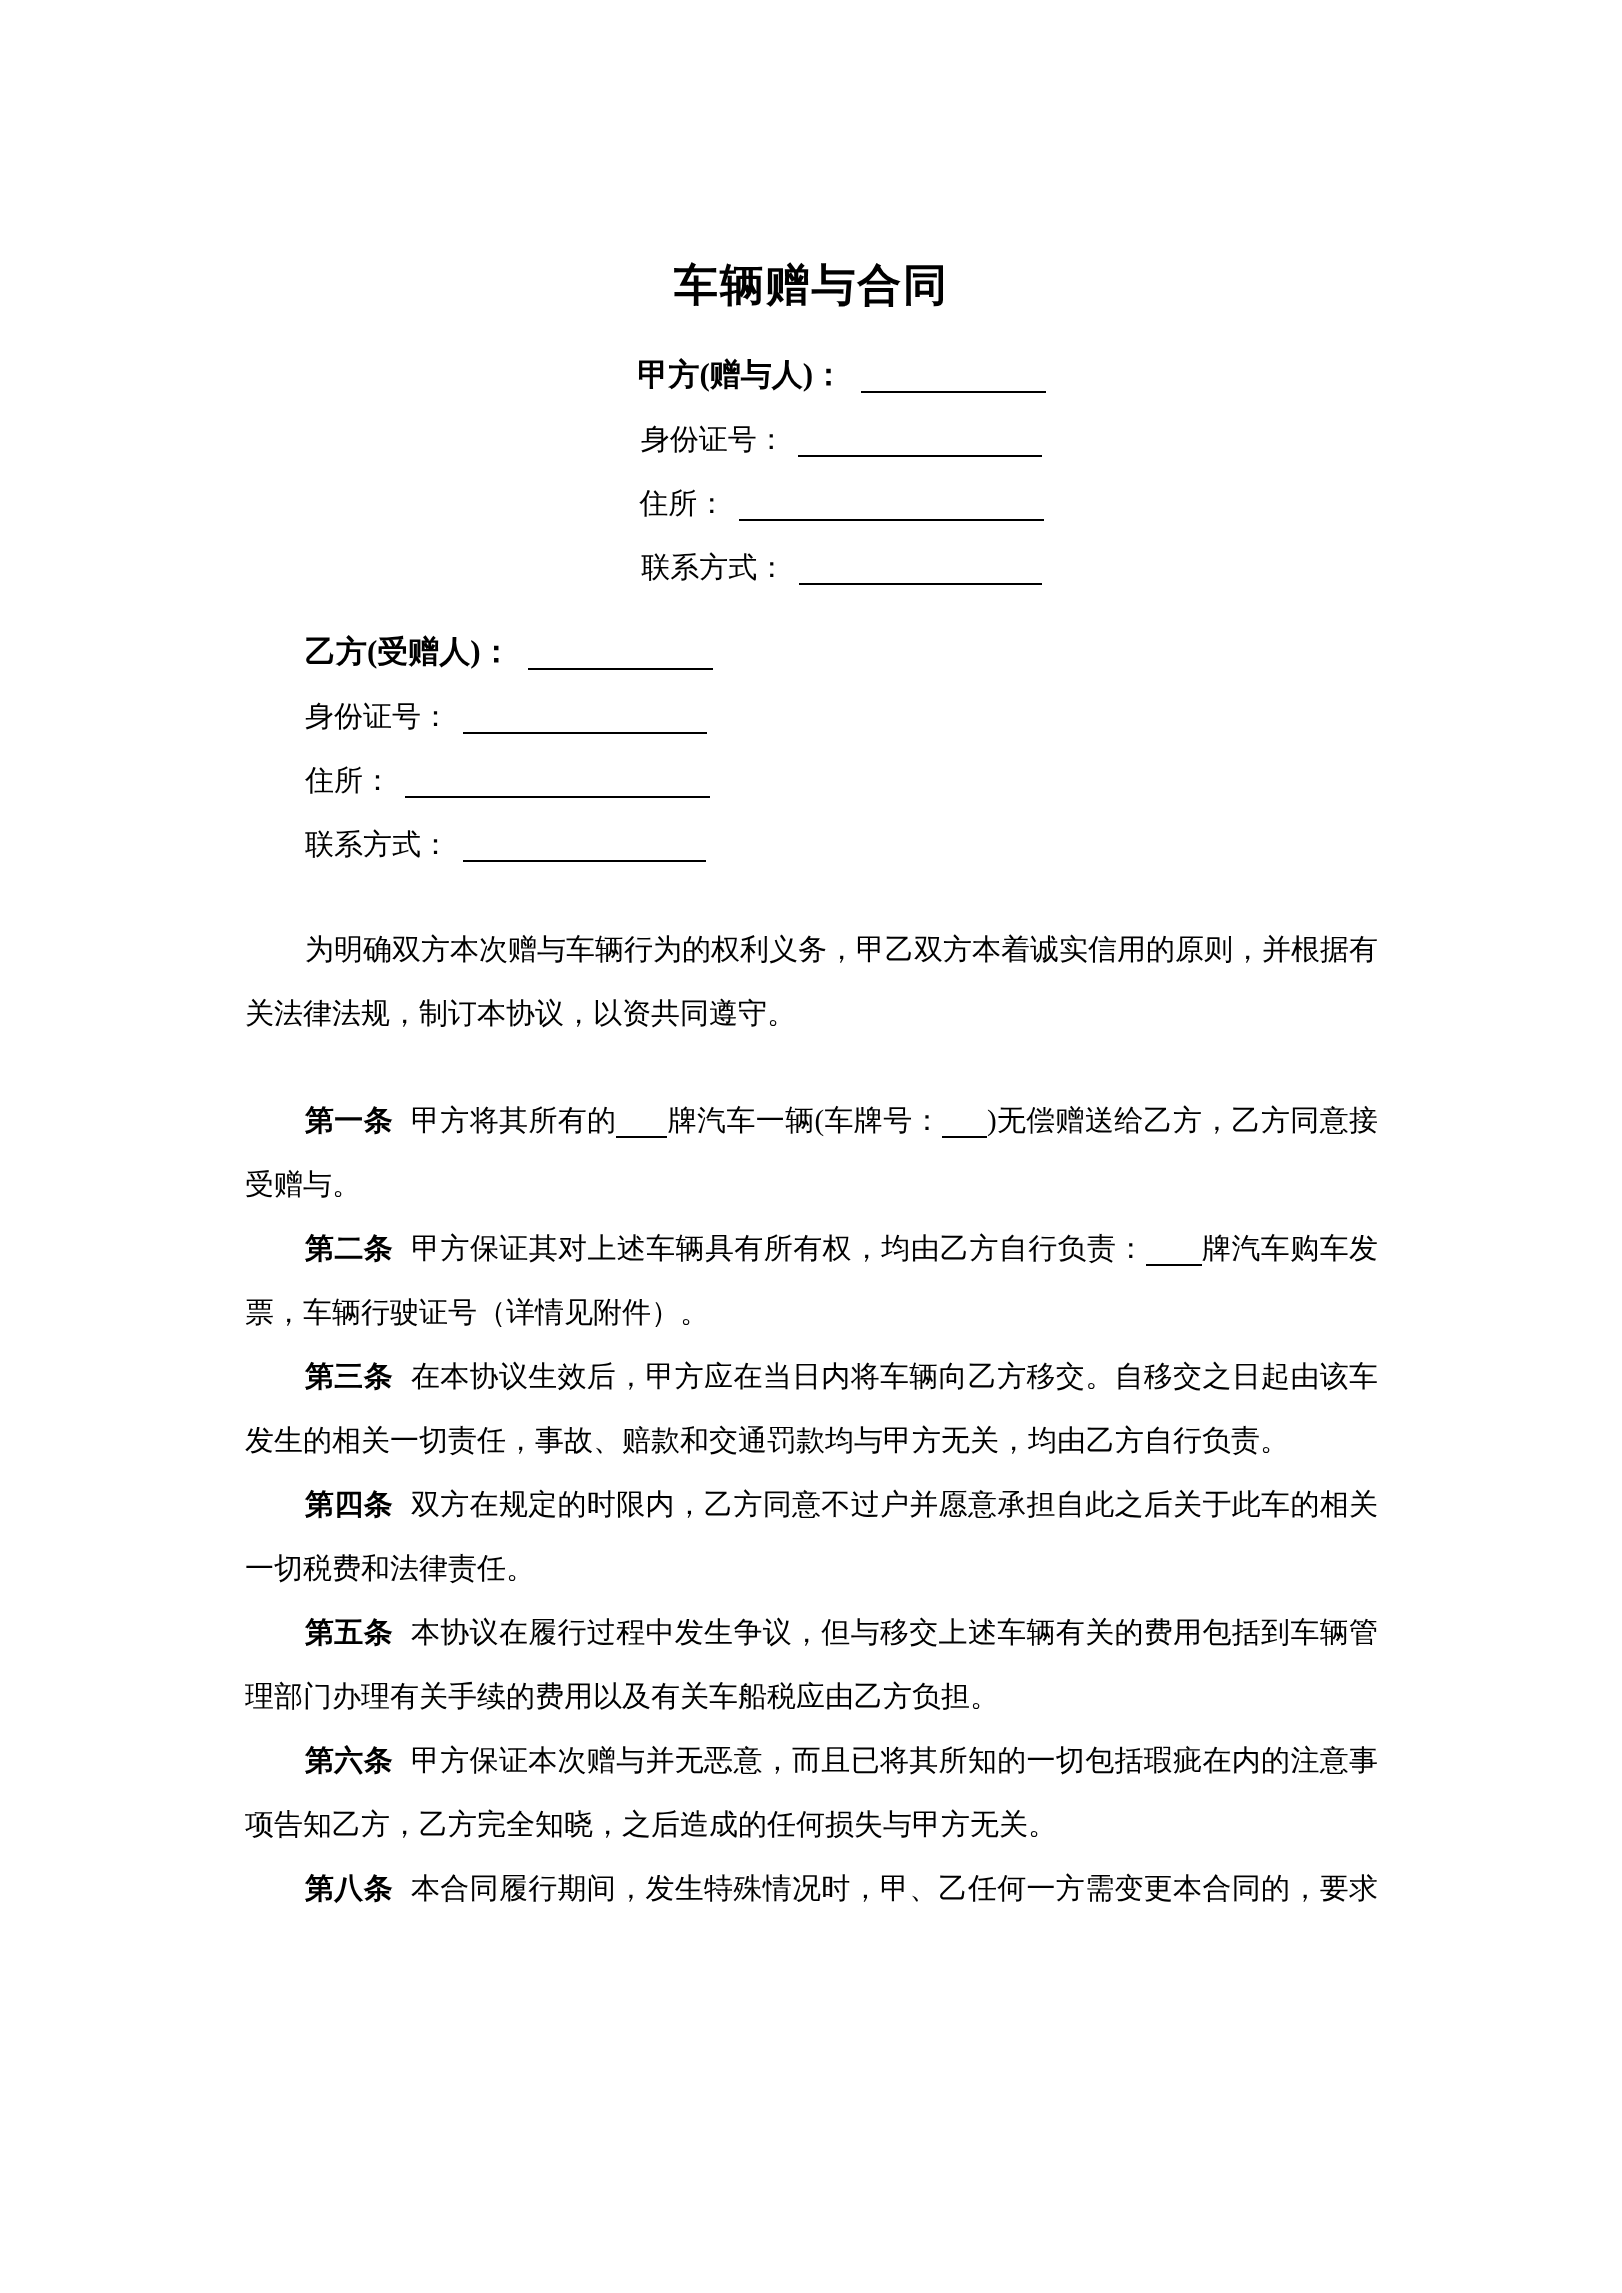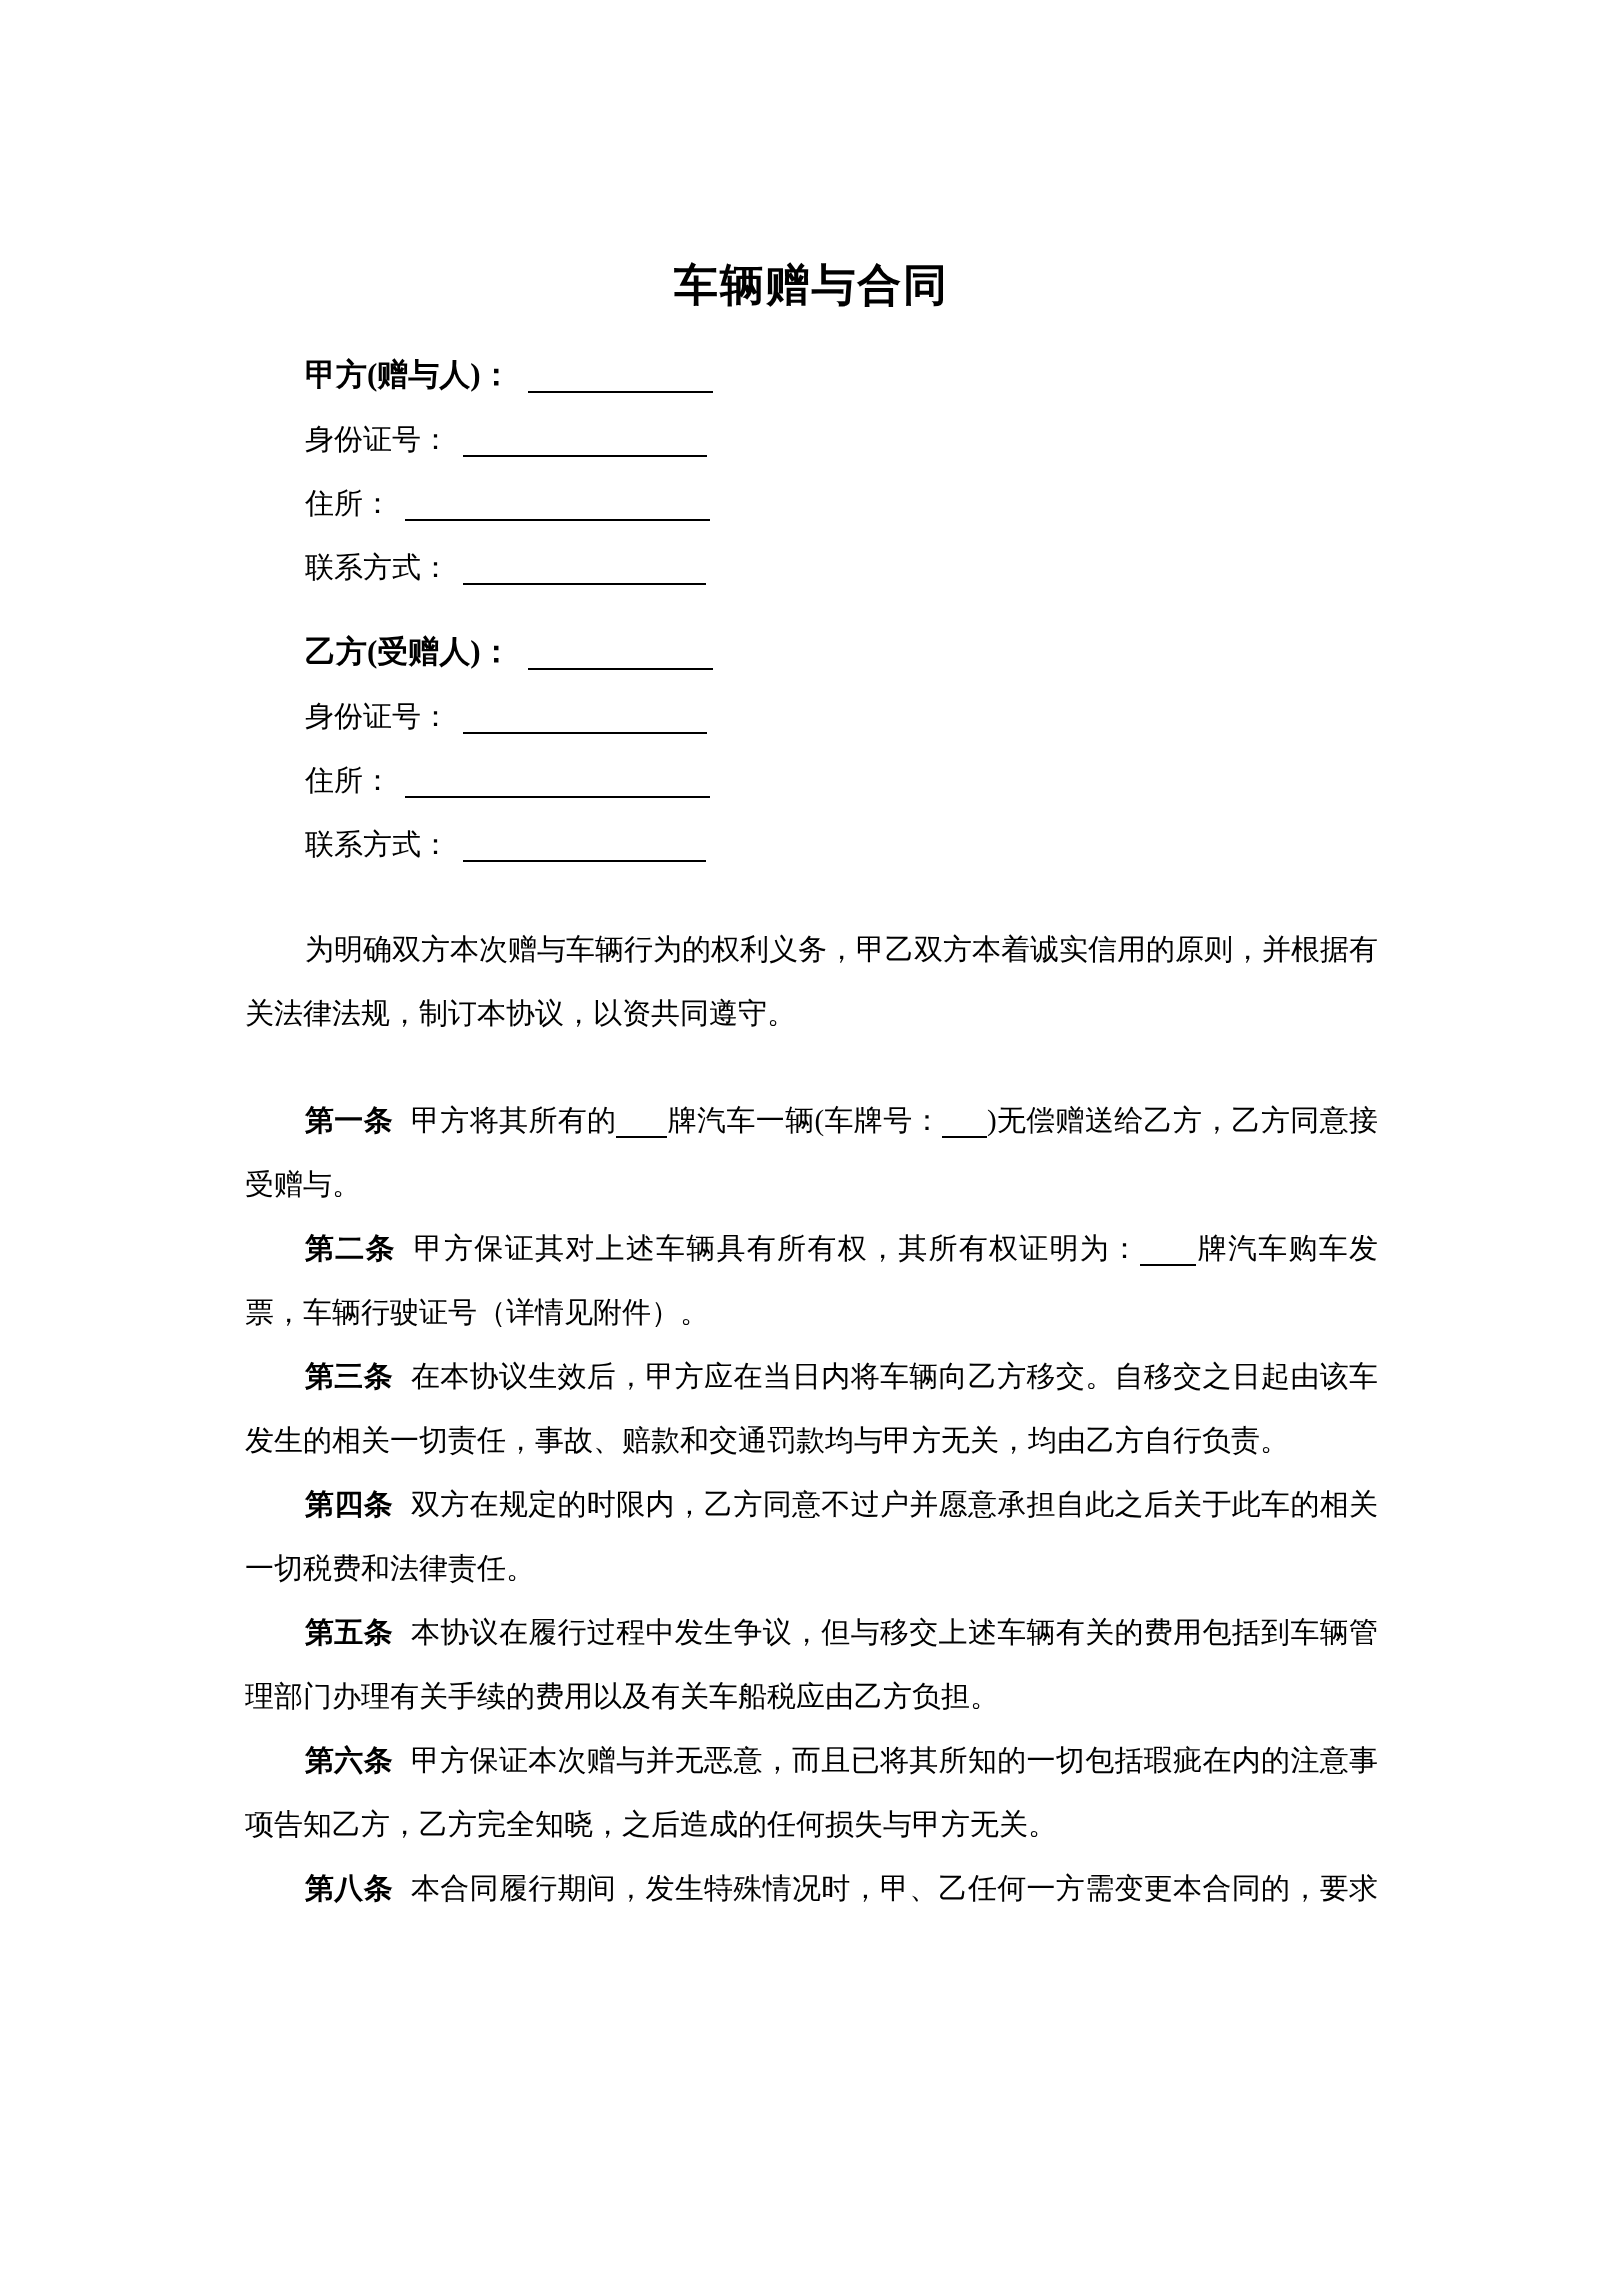--- a/index.html
+++ b/index.html
@@ -24,21 +24,21 @@
     margin: 261px 0 0 0;
     font-size: 44px;
     line-height: 49px;
     font-weight: 700;
     text-align: center;
     letter-spacing: 1.8px;
   }
   .party-block {
     padding-left: 60px;
   }
-  .party-block.first { margin-top: 33px; }
+  .party-block.first { margin-top: 33px; text-align: center; }
   .party-block.second { margin-top: 21px; }
   .field-line {
     white-space: nowrap;
   }
   .field-label { }
   .field-label.strong {
     font-weight: 700;
     font-size: 31px;
   }
   .blank {
@@ -113,21 +113,21 @@
 
   <p class="preamble">为明确双方本次赠与车辆行为的权利义务，甲乙双方本着诚实信用的原则，并根据有关法律法规，制订本协议，以资共同遵守。</p>
 
   <div class="articles">
 
     <p class="article">
       <b>第一条</b><span>甲方将其所有的</span><span class="blank w-inline"></span><span>牌汽车一辆(车牌号：</span><span class="blank w-plate"></span><span>)无偿赠送给乙方，乙方同意接受赠与。</span>
     </p>
 
     <p class="article">
-      <b>第二条</b><span>甲方保证其对上述车辆具有所有权，其所有权证明为：</span><span class="blank w-brand2"></span><span>牌汽车购车发票，车辆行驶证号（详情见附件）。</span>
+      <b>第二条</b><span>甲方保证其对上述车辆具有所有权，均由乙方自行负责：</span><span class="blank w-brand2"></span><span>牌汽车购车发票，车辆行驶证号（详情见附件）。</span>
     </p>
 
     <p class="article">
       <b>第三条</b><span>在本协议生效后，甲方应在当日内将车辆向乙方移交。自移交之日起由该车发生的相关一切责任，事故、赔款和交通罚款均与甲方无关，均由乙方自行负责。</span>
     </p>
 
     <p class="article">
       <b>第四条</b><span>双方在规定的时限内，乙方同意不过户并愿意承担自此之后关于此车的相关一切税费和法律责任。</span>
     </p>
 

